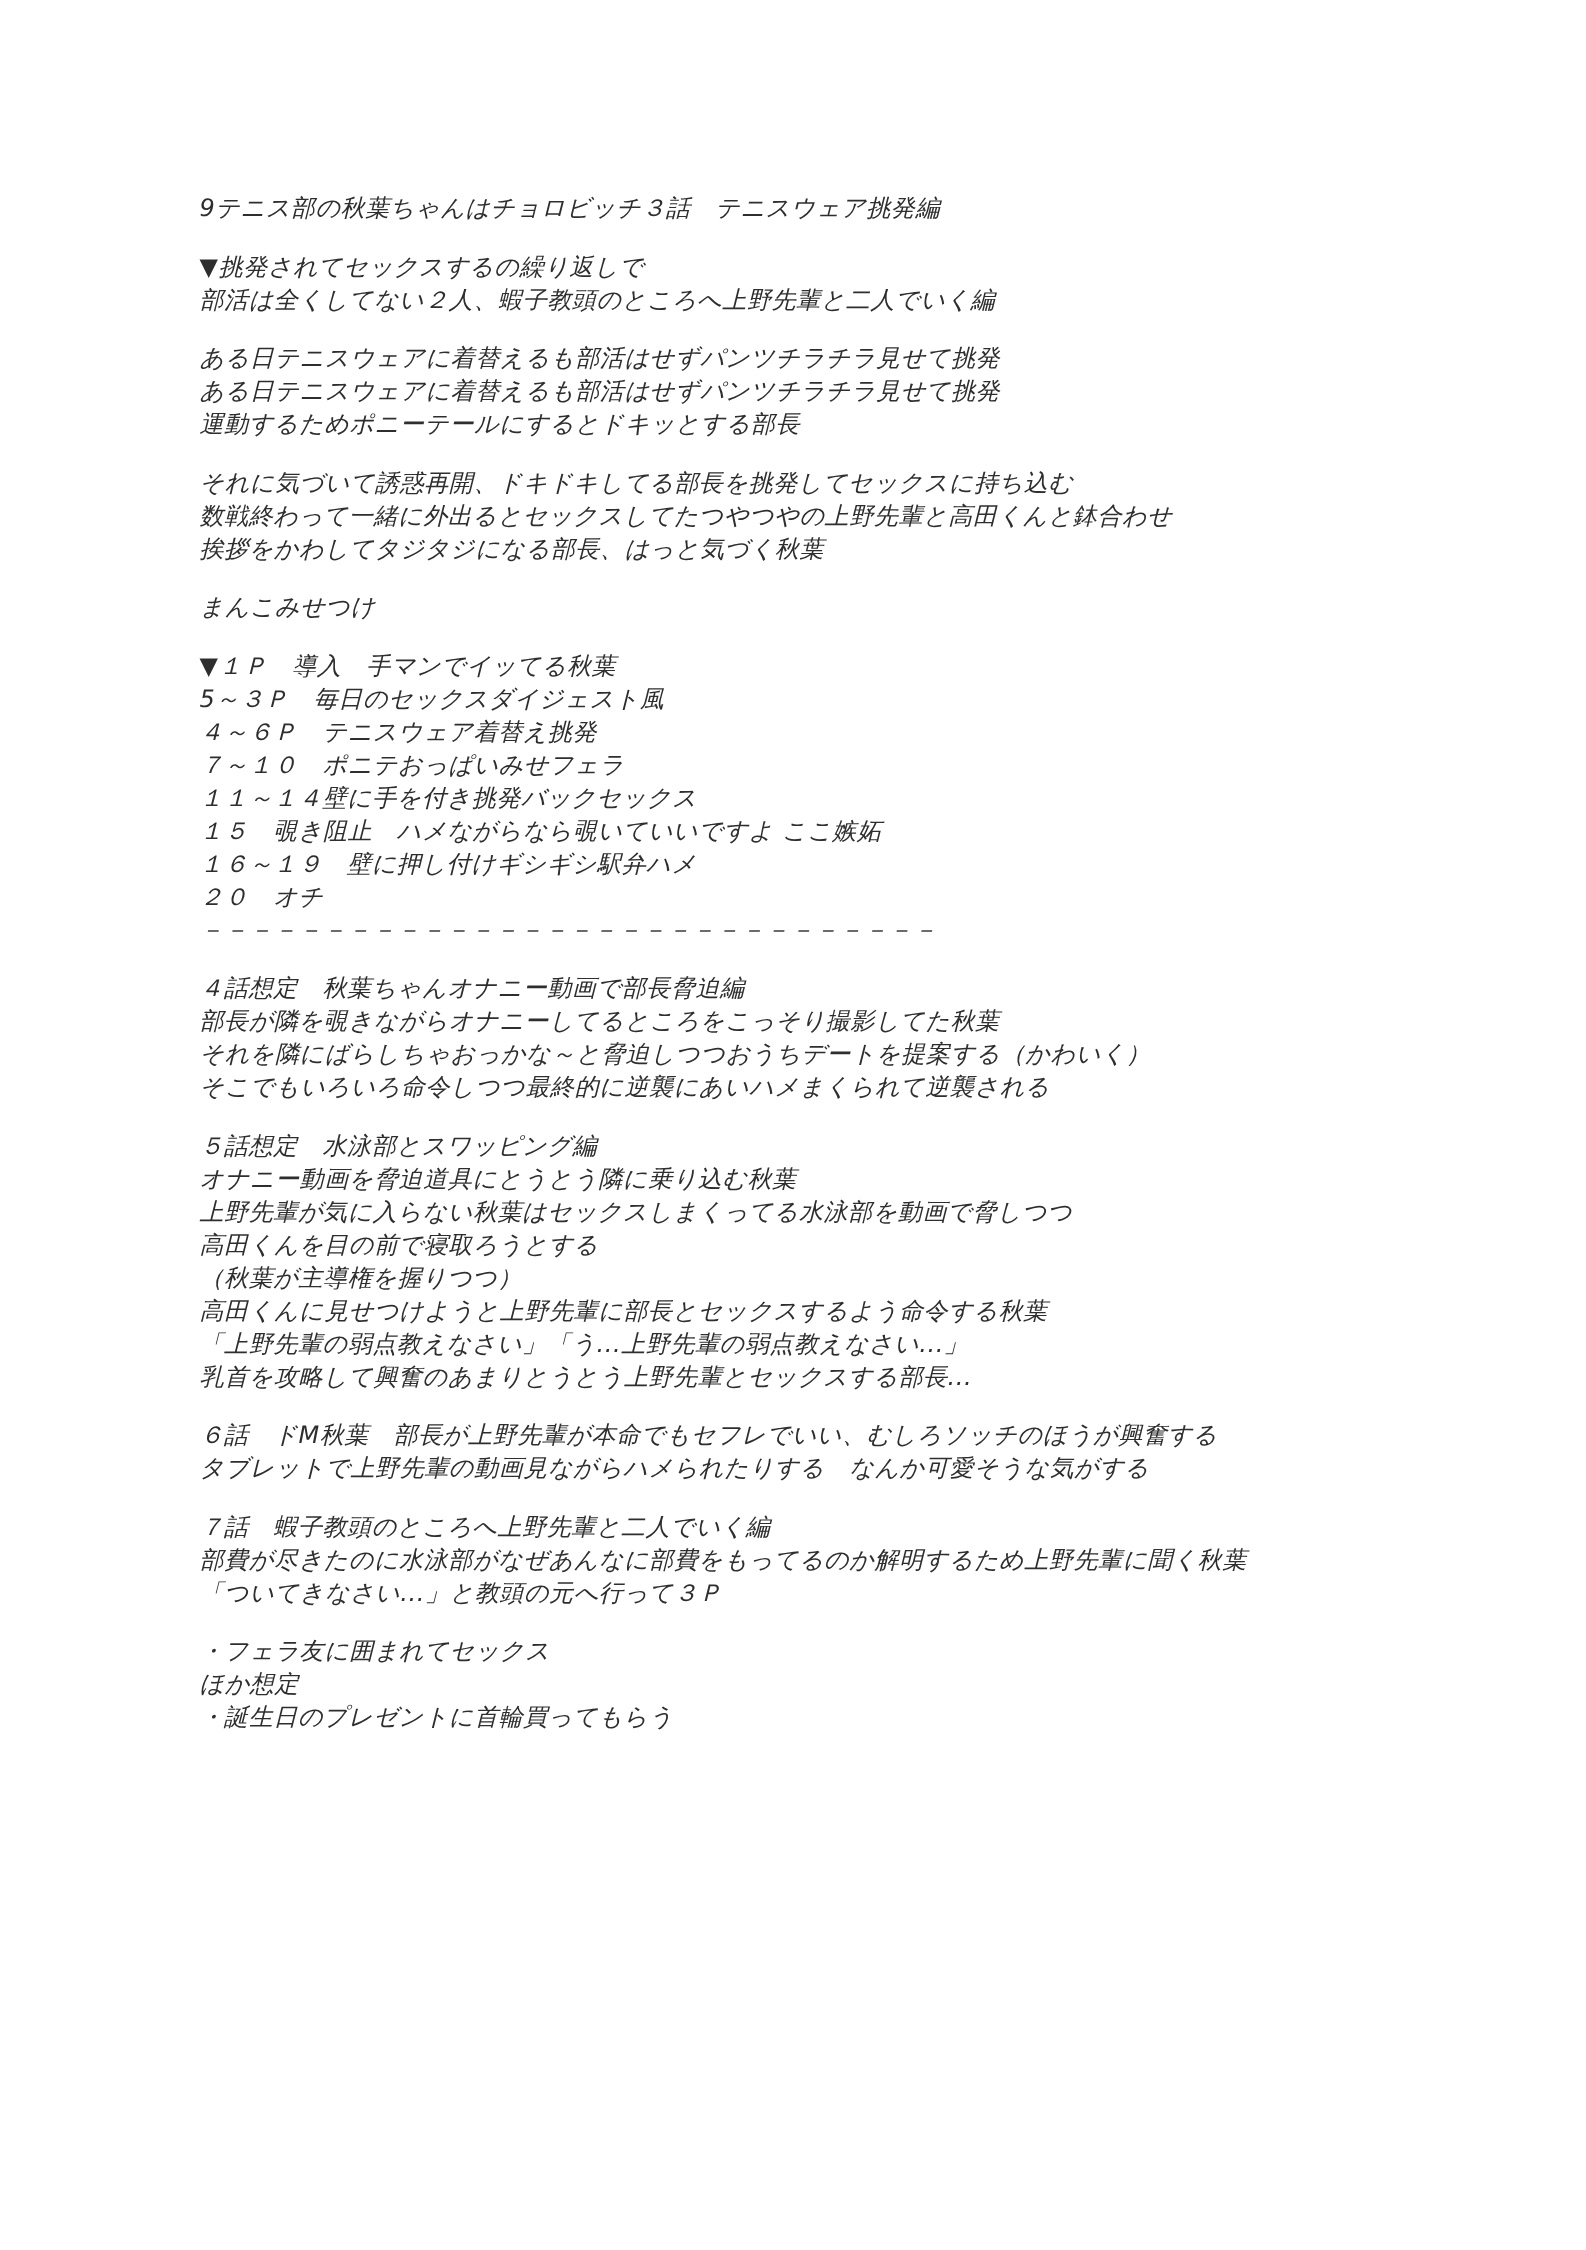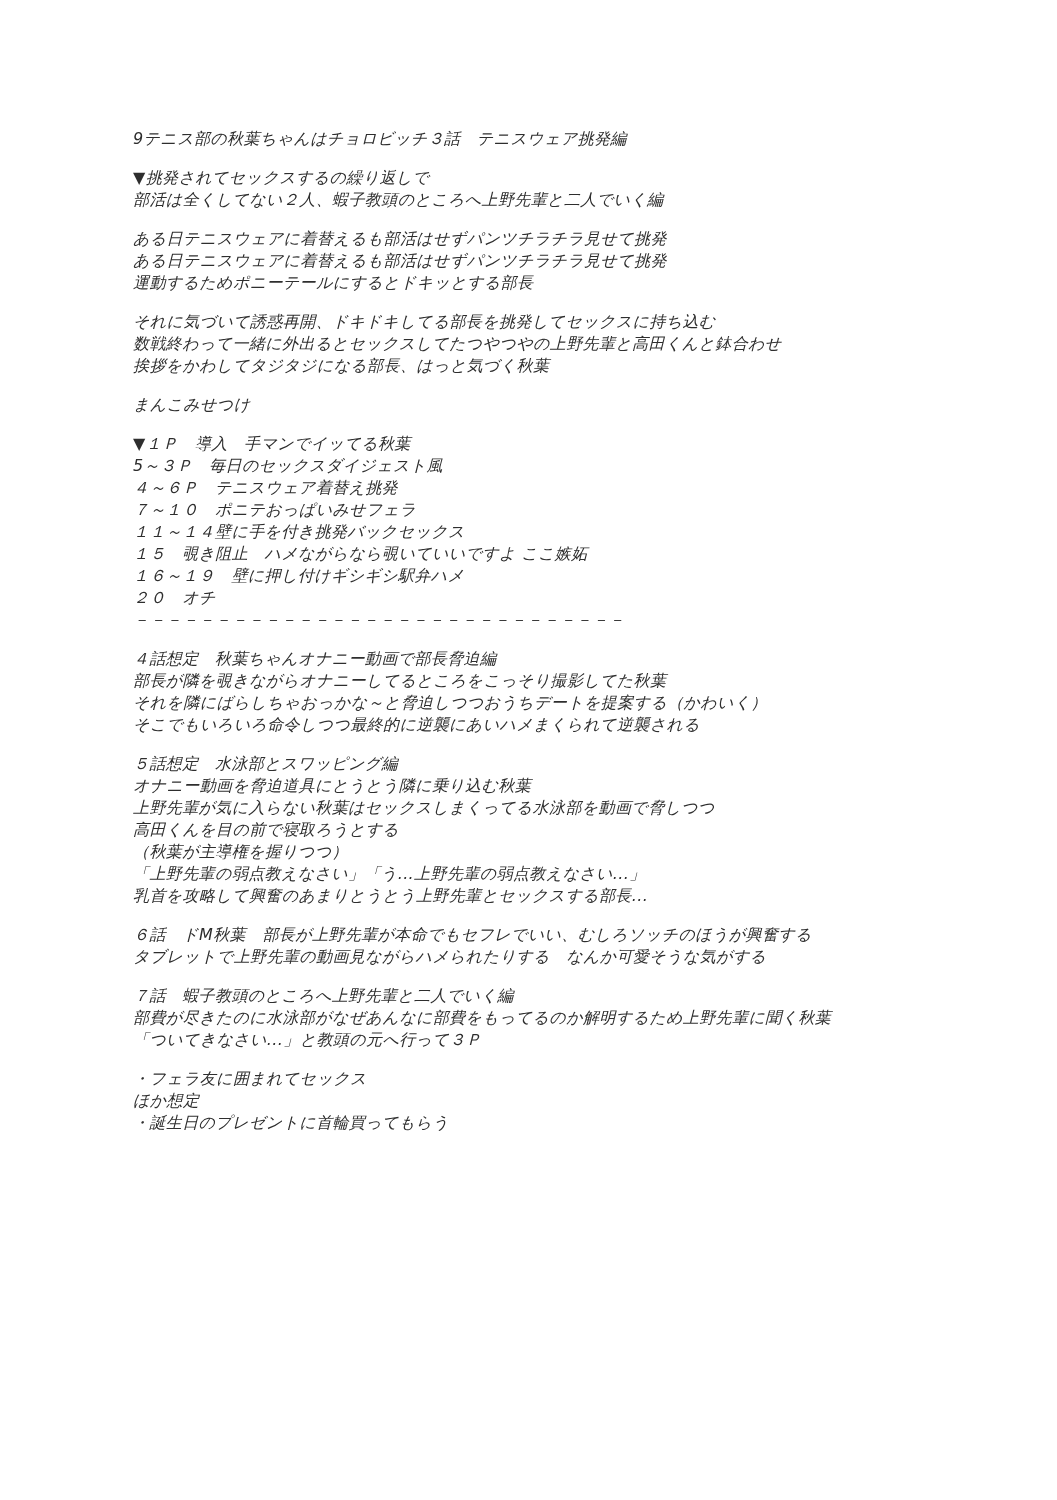--- a/index.html
+++ b/index.html
@@ -85,20 +85,21 @@
     <div class="line">それを隣にばらしちゃおっかな～と脅迫しつつおうちデートを提案する（かわいく）</div>
     <div class="line">そこでもいろいろ命令しつつ最終的に逆襲にあいハメまくられて逆襲される</div>
   </div>
 
   <div class="section">
     <div class="line">５話想定　水泳部とスワッピング編</div>
     <div class="line">オナニー動画を脅迫道具にとうとう隣に乗り込む秋葉</div>
     <div class="line">上野先輩が気に入らない秋葉はセックスしまくってる水泳部を動画で脅しつつ</div>
     <div class="line">高田くんを目の前で寝取ろうとする</div>
     <div class="line">（秋葉が主導権を握りつつ）</div>
+    <div class="line">高田くんに見せつけようと上野先輩に部長とセックスするよう命令する秋葉</div>
     <div class="line">「上野先輩の弱点教えなさい」「う...上野先輩の弱点教えなさい...」</div>
     <div class="line">乳首を攻略して興奮のあまりとうとう上野先輩とセックスする部長...</div>
   </div>
 
   <div class="section">
     <div class="line">６話　ドM秋葉　部長が上野先輩が本命でもセフレでいい、むしろソッチのほうが興奮する</div>
     <div class="line">タブレットで上野先輩の動画見ながらハメられたりする　なんか可愛そうな気がする</div>
   </div>
 
   <div class="section">

